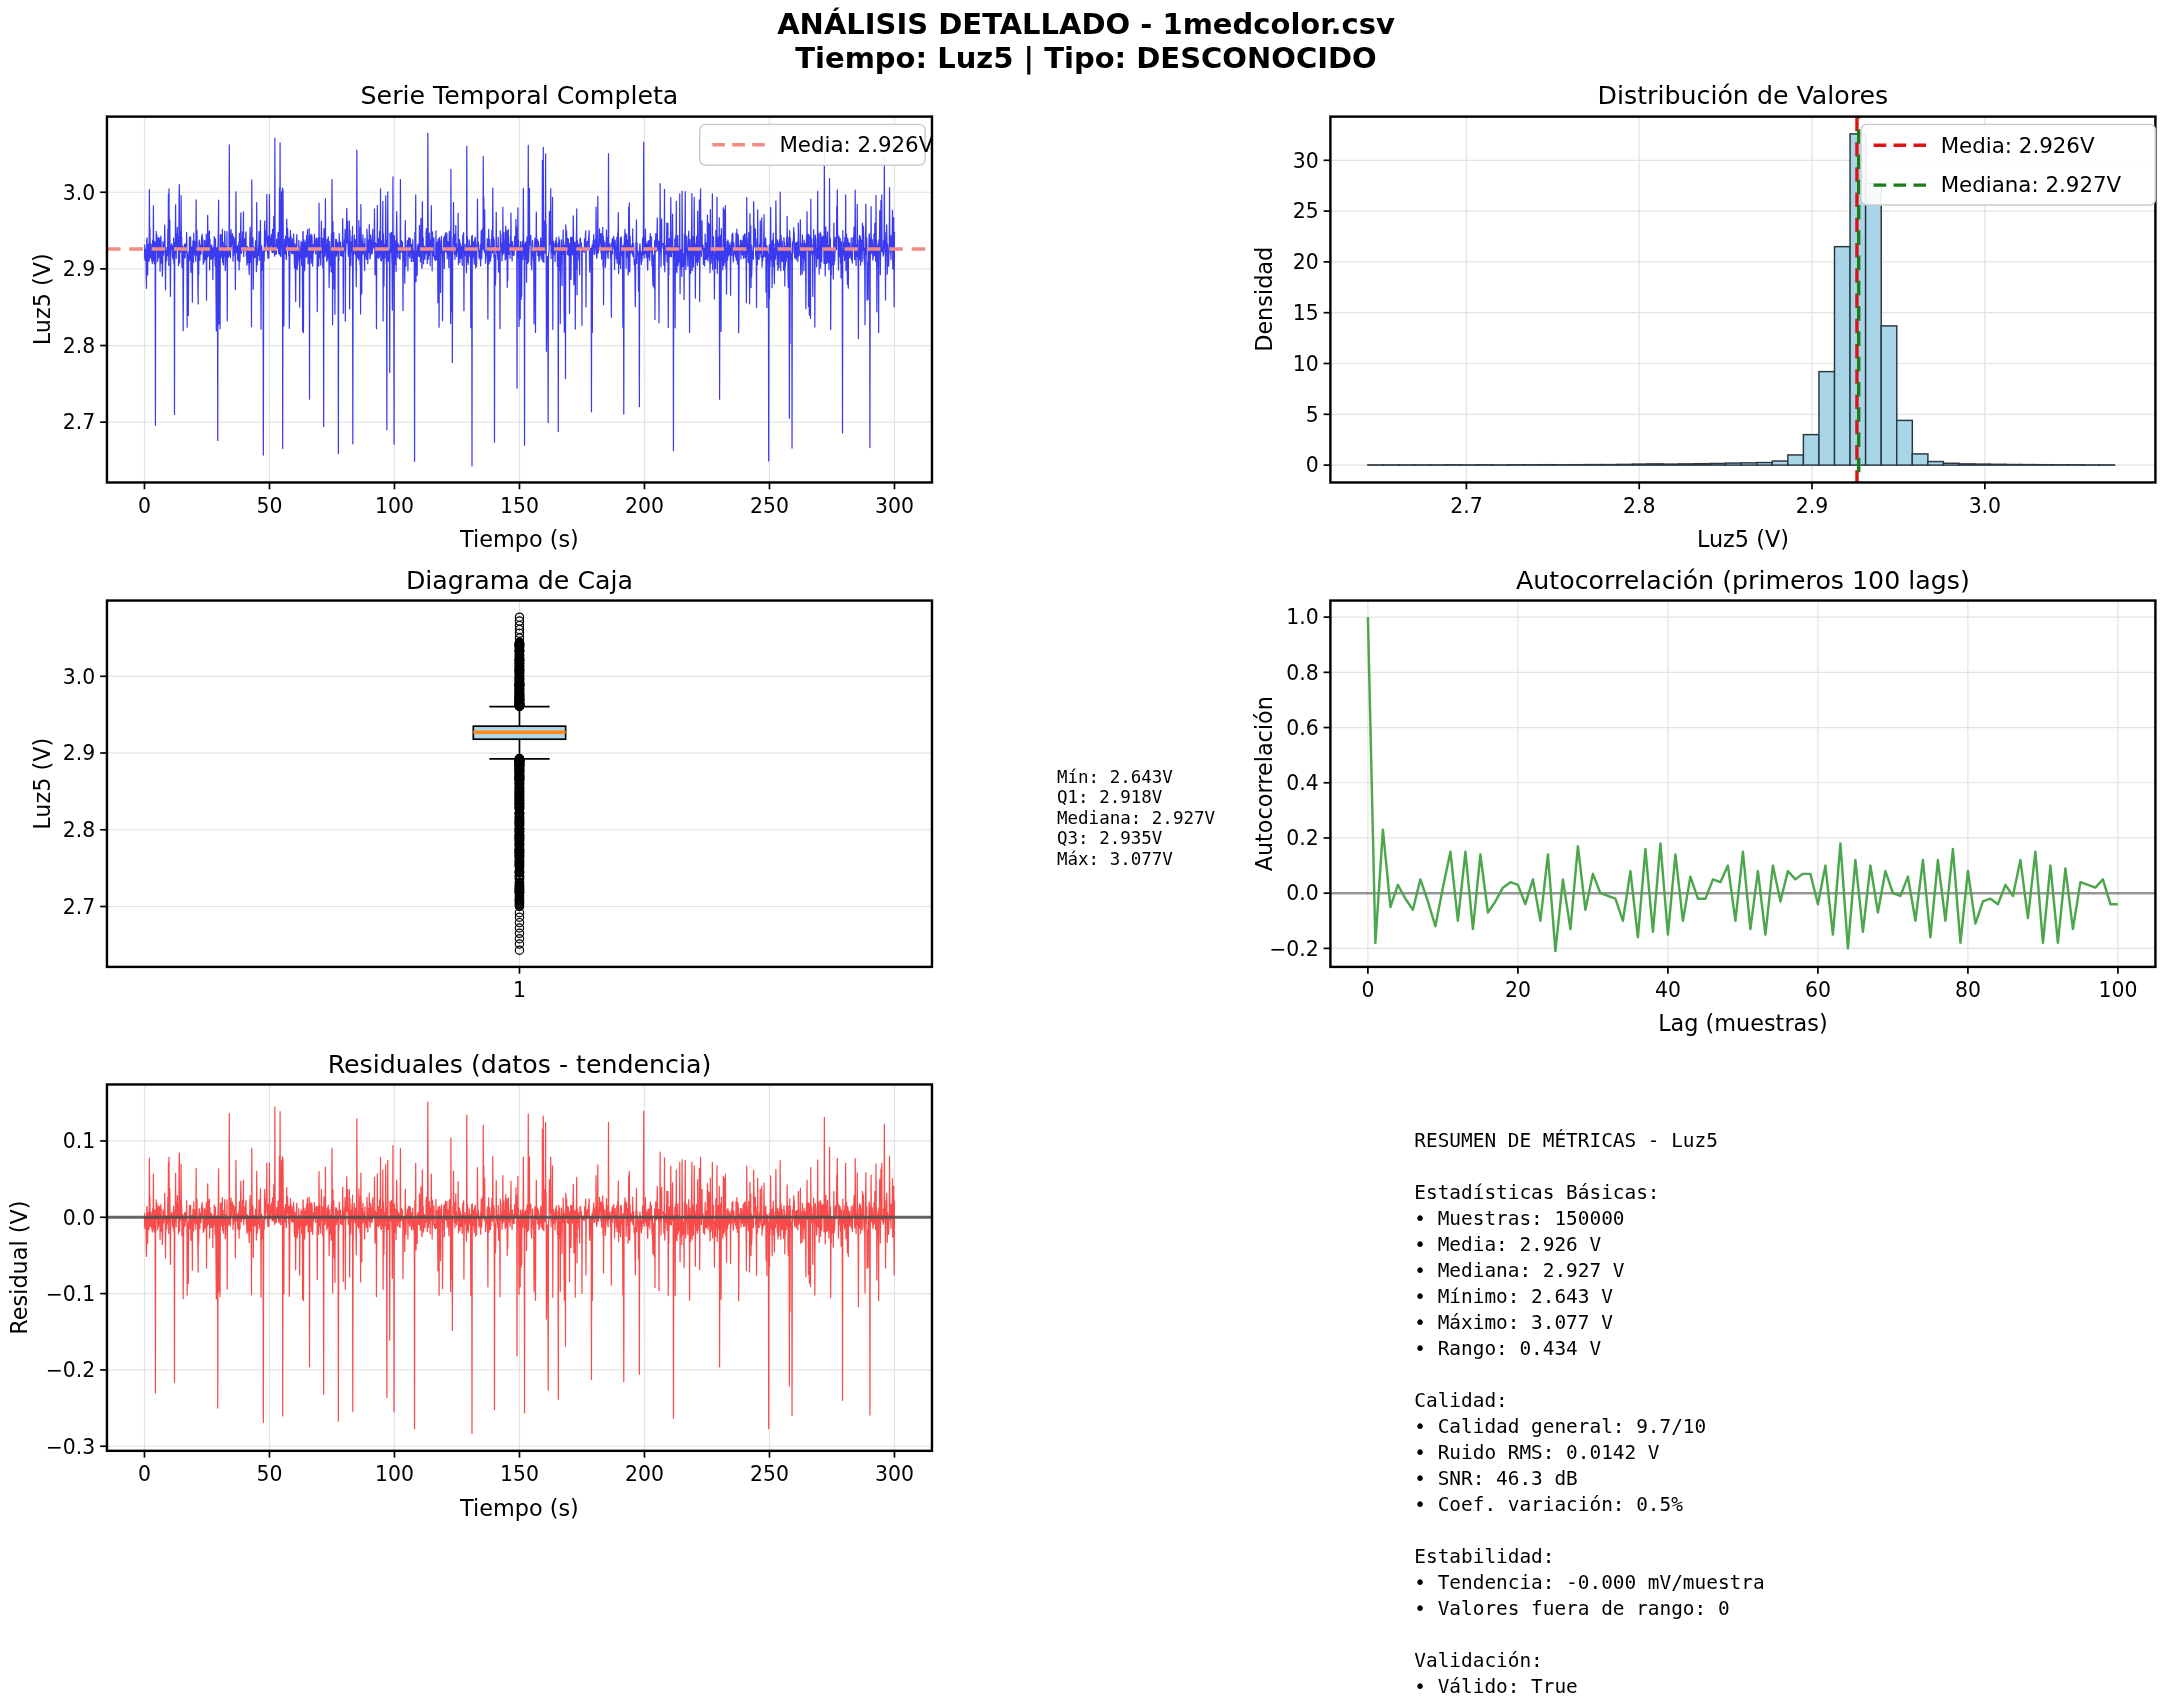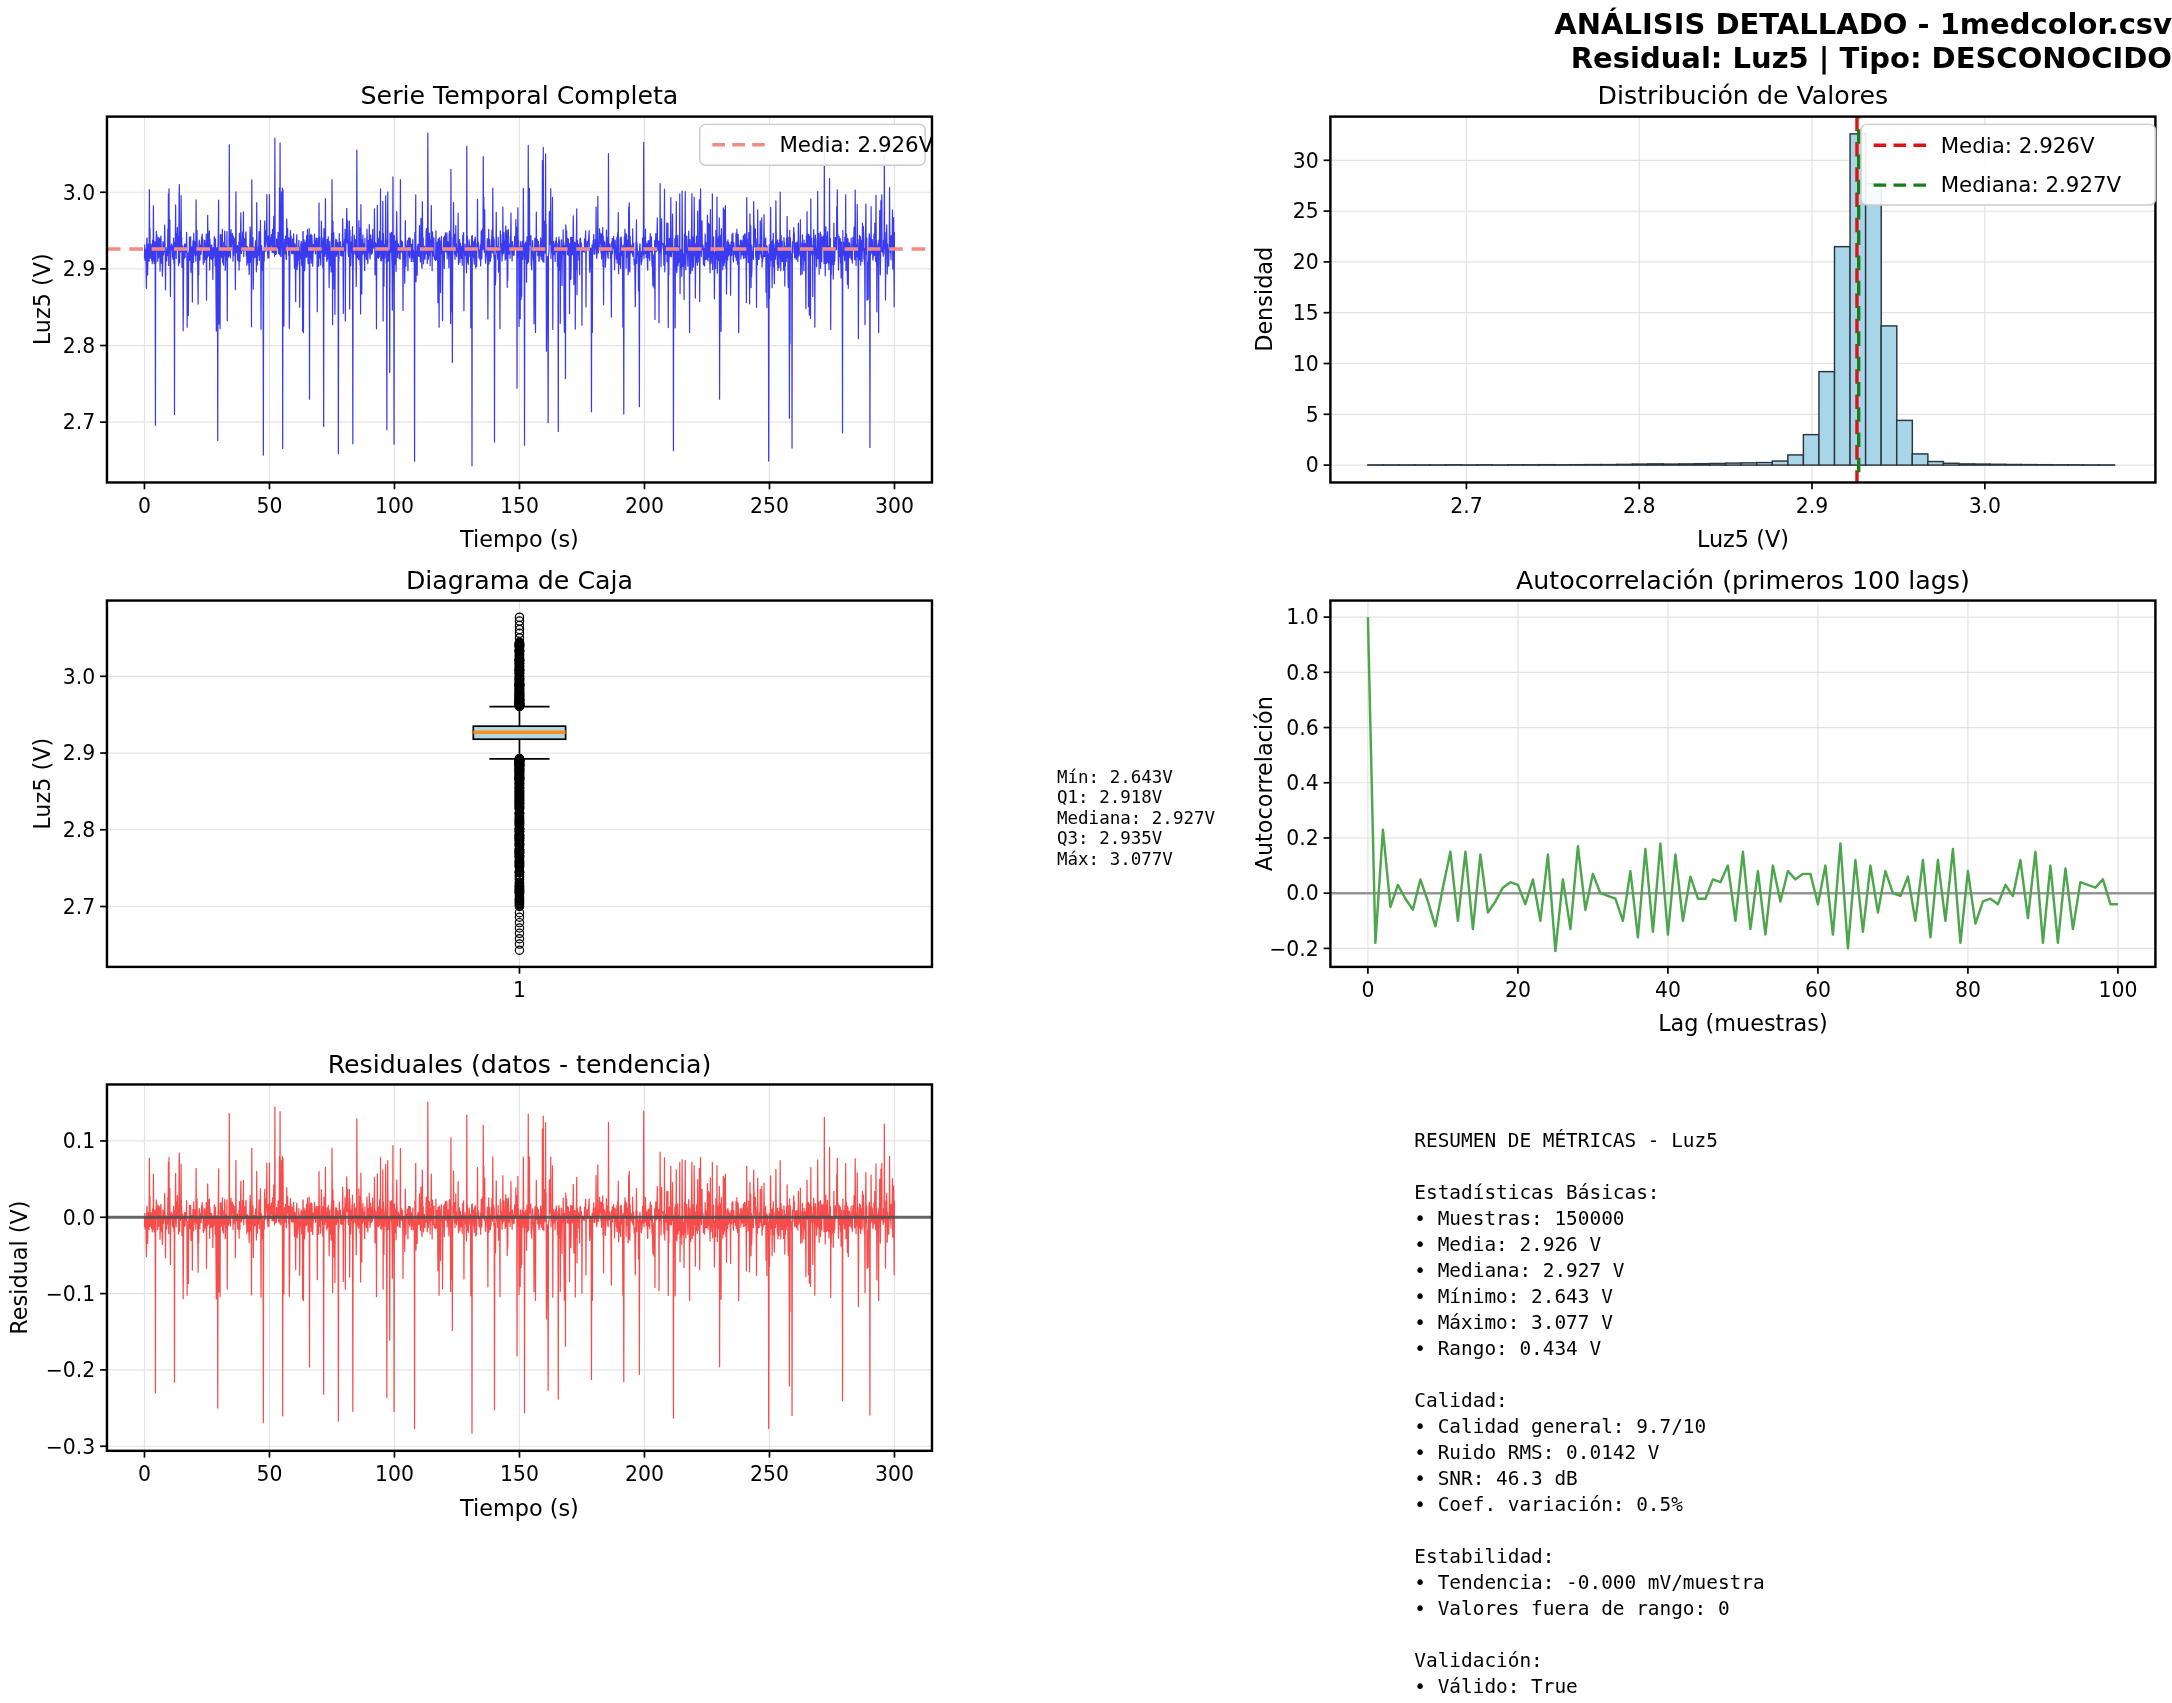--- a/index.html
+++ b/index.html
@@ -1,31 +1,31 @@
 <!DOCTYPE html>
 <html style="font-size:7.8px"><head>
 <meta charset="utf-8">
 <style>
   html,body{margin:0;padding:0;background:#fff;}
   body{width:2172px;height:1703px;position:relative;font-family:"DejaVu Sans",sans-serif;color:#000;overflow:hidden;}
-  .suptitle{position:absolute;left:0;top:6.8px;width:2172px;text-align:right;font-weight:bold;font-size:29px;line-height:34px;}
+  .suptitle{position:absolute;left:0;top:6.8px;width:2172px;text-align:center;font-weight:bold;font-size:29px;line-height:34px;}
   #fig{position:absolute;left:0;top:0;}
   .ptitle{font-size:52px;fill:#000;}
   .alabel{font-size:46px;fill:#000;}
   .tick{font-size:42px;fill:#000;}
   .ltext{font-size:44px;fill:#000;}
   .statsbox{position:absolute;left:1057px;top:727px;font-family:"DejaVu Sans Mono",monospace;font-size:17.5px;line-height:20.4px;white-space:pre;margin-top:40px;}
   .metrics{position:absolute;left:1375px;top:1112px;margin:16px;font-family:"DejaVu Sans Mono",monospace;font-size:19.4px;line-height:26px;white-space:pre;}
 </style>
 </head>
 <body>
 
 <div class="suptitle">
   <div>ANÁLISIS DETALLADO - 1medcolor.csv</div>
-  <div>Residual: Luz5 | Tipo: DESCONOCIDO</div>
+  <div>Tiempo: Luz5 | Tipo: DESCONOCIDO</div>
 </div>
 
 <svg id="fig" width="2172" height="1703" viewBox="0 0 4470 3505" xmlns="http://www.w3.org/2000/svg">
 
   <g id="r-series">
       <line x1="297.1818181818182" x2="297.1818181818182" y1="240" y2="993" stroke="#e3e3e3" stroke-width="2.5"></line>
       <line x1="554.4545454545455" x2="554.4545454545455" y1="240" y2="993" stroke="#e3e3e3" stroke-width="2.5"></line>
       <line x1="811.7272727272727" x2="811.7272727272727" y1="240" y2="993" stroke="#e3e3e3" stroke-width="2.5"></line>
       <line x1="1069" x2="1069" y1="240" y2="993" stroke="#e3e3e3" stroke-width="2.5"></line>
       <line x1="1326.2727272727273" x2="1326.2727272727273" y1="240" y2="993" stroke="#e3e3e3" stroke-width="2.5"></line>

